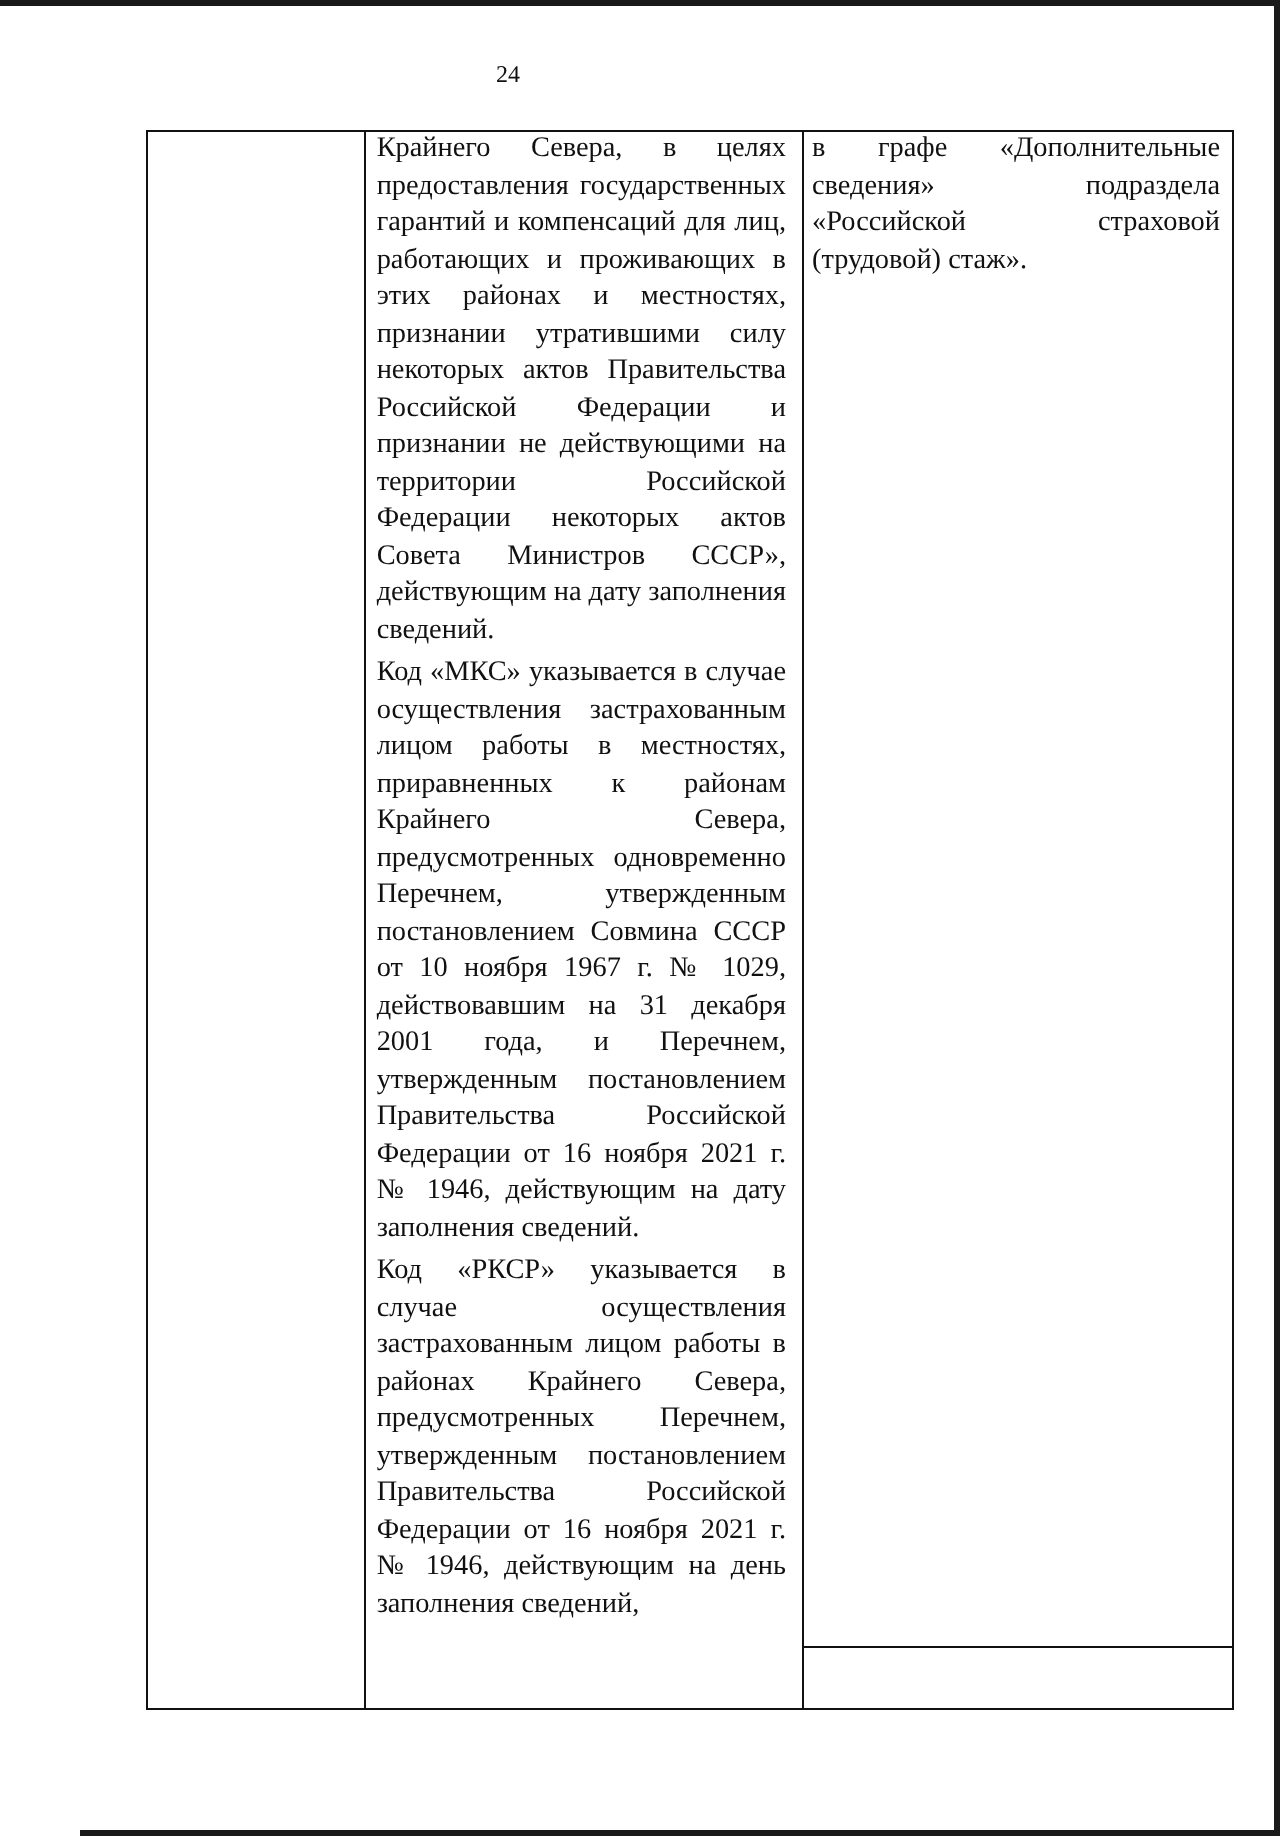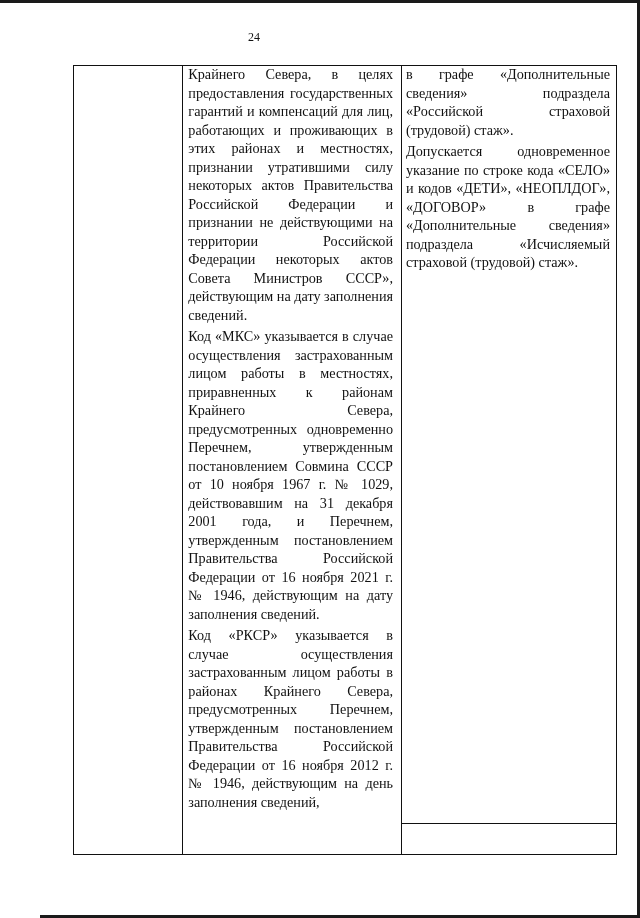--- a/index.html
+++ b/index.html
@@ -36,21 +36,20 @@
 
 <div class="page-number">24</div>
 
 <div class="doc-table">
   <div class="col col-1">
     <span></span>
   </div>
   <div class="col col-2">
     <p class="para">Крайнего Севера, в целях предоставления государственных гарантий и компенсаций для лиц, работающих и проживающих в этих районах и местностях, признании утратившими силу некоторых актов Правительства Российской Федерации и признании не действующими на территории Российской Федерации некоторых актов Совета Министров СССР», действующим на дату заполнения сведений.</p>
     <p class="para">Код «МКС» указывается в случае осуществления застрахованным лицом работы в местностях, приравненных к районам Крайнего Севера, предусмотренных одновременно Перечнем, утвержденным постановлением Совмина СССР от 10 ноября 1967 г. № 1029, действовавшим на 31 декабря 2001 года, и Перечнем, утвержденным постановлением Правительства Российской Федерации от 16 ноября 2021 г. № 1946, действующим на дату заполнения сведений.</p>
-    <p class="para">Код «РКСР» указывается в случае осуществления застрахованным лицом работы в районах Крайнего Севера, предусмотренных Перечнем, утвержденным постановлением Правительства Российской Федерации от 16 ноября 2012 г. № 1946, действующим на день заполнения сведений,</p>
+    <p class="para">Код «РКСР» указывается в случае осуществления застрахованным лицом работы в районах Крайнего Севера, предусмотренных Перечнем, утвержденным постановлением Правительства Российской Федерации от 16 ноября 2021 г. № 1946, действующим на день заполнения сведений,</p>
   </div>
   <div class="col-3-wrap">
     <div class="col col-3">
       <p class="para">в графе «Дополнительные сведения» подраздела «Российской страховой (трудовой) стаж».</p>
-      <p class="para">Допускается одновременное указание по строке кода «СЕЛО» и кодов «ДЕТИ», «НЕОПЛДОГ», «ДОГОВОР» в графе «Дополнительные сведения» подраздела «Исчисляемый страховой (трудовой) стаж».</p>
     </div>
   </div>
 </div>
 
 </body></html>

